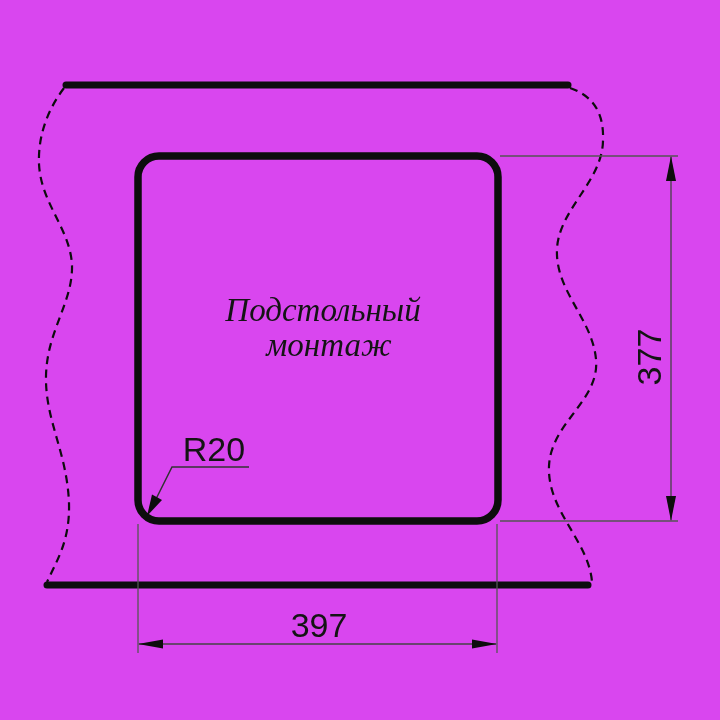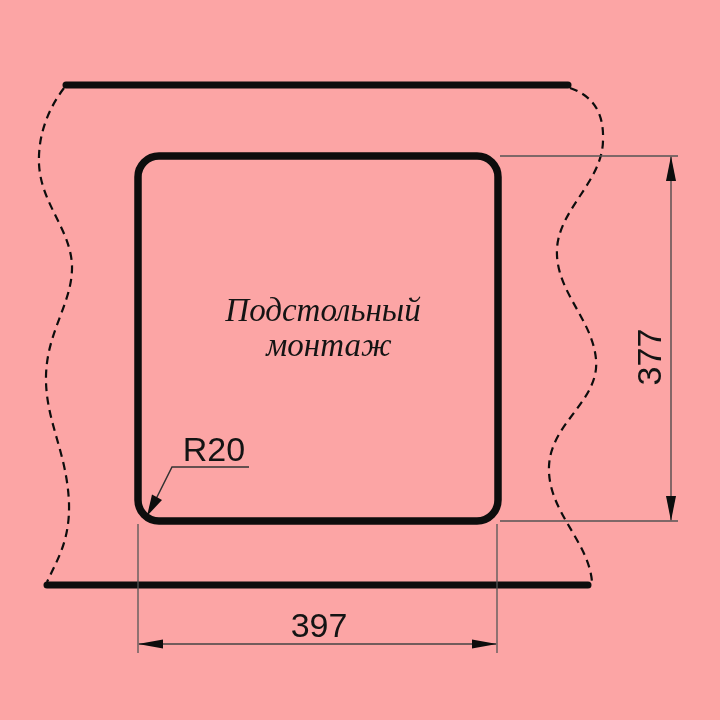--- a/index.html
+++ b/index.html
@@ -4,21 +4,21 @@
 <style>
   html, body {
     margin: 0;
     padding: 0;
     background: #ffffff;
   }
   .canvas {
     position: relative;
     width: 720px;
     height: 720px;
-    background: #fca5a5;
+    background: #d946ef;
     overflow: hidden;
   }
   .canvas svg {
     position: absolute;
     left: 0;
     top: 0;
   }
   .dim-text {
     font-family: "Liberation Sans", sans-serif;
     font-size: 34px;

